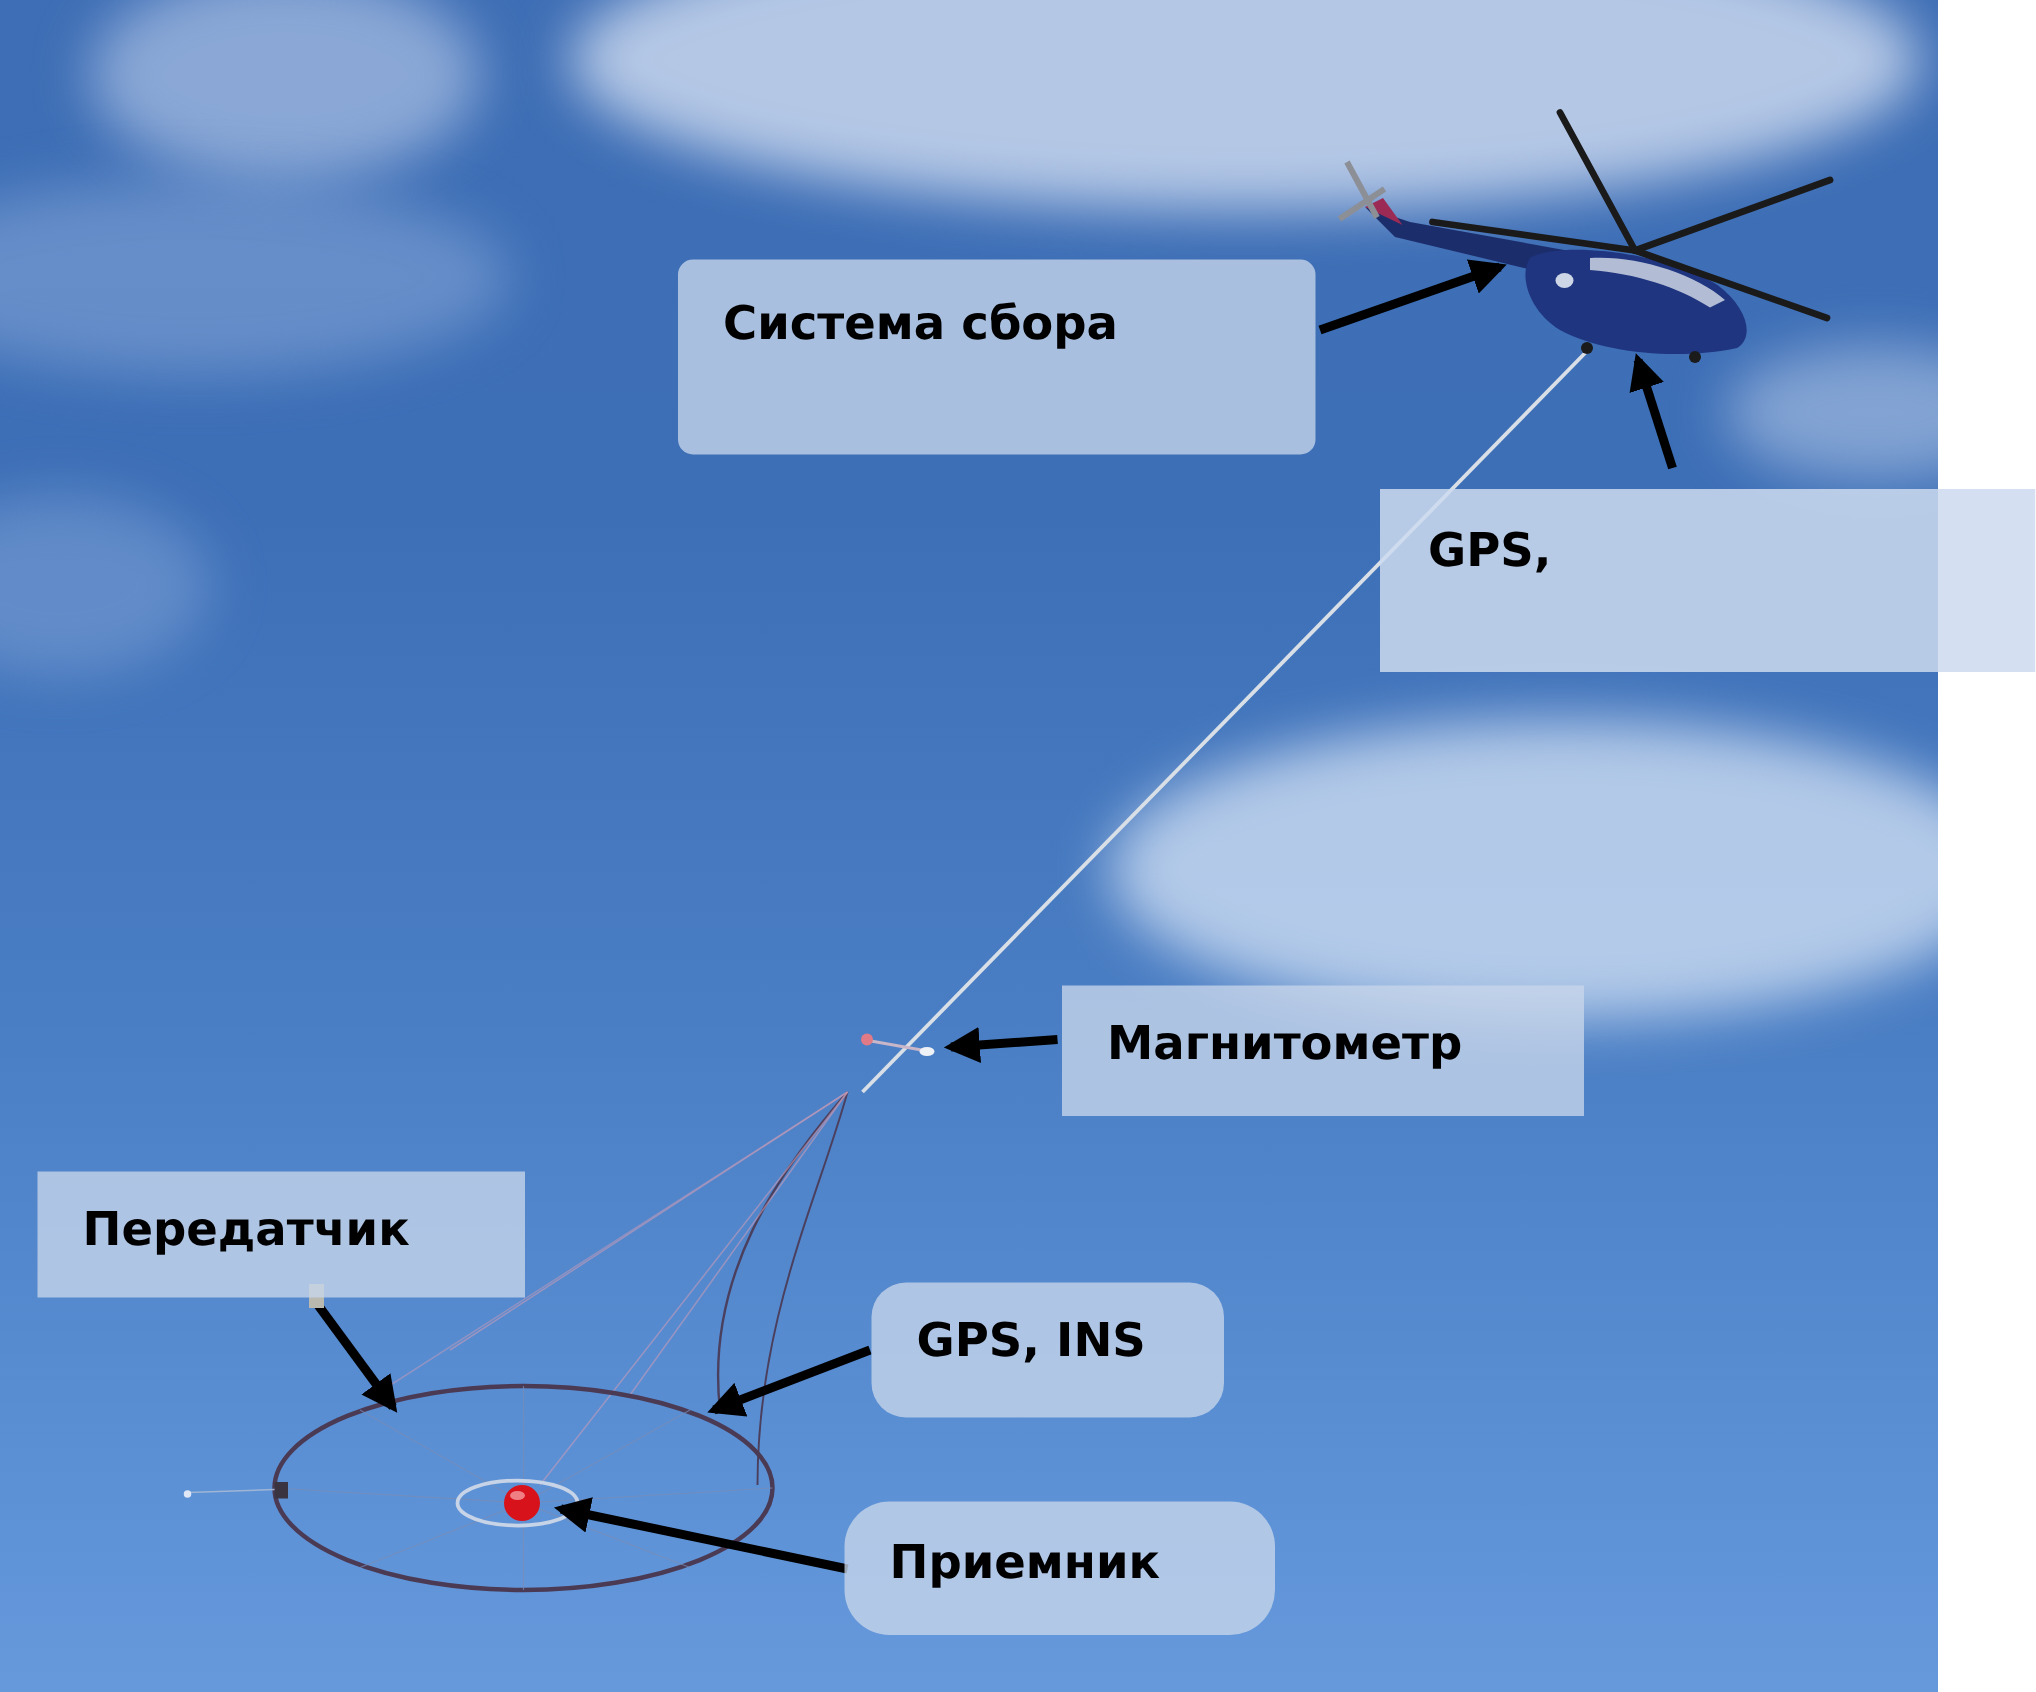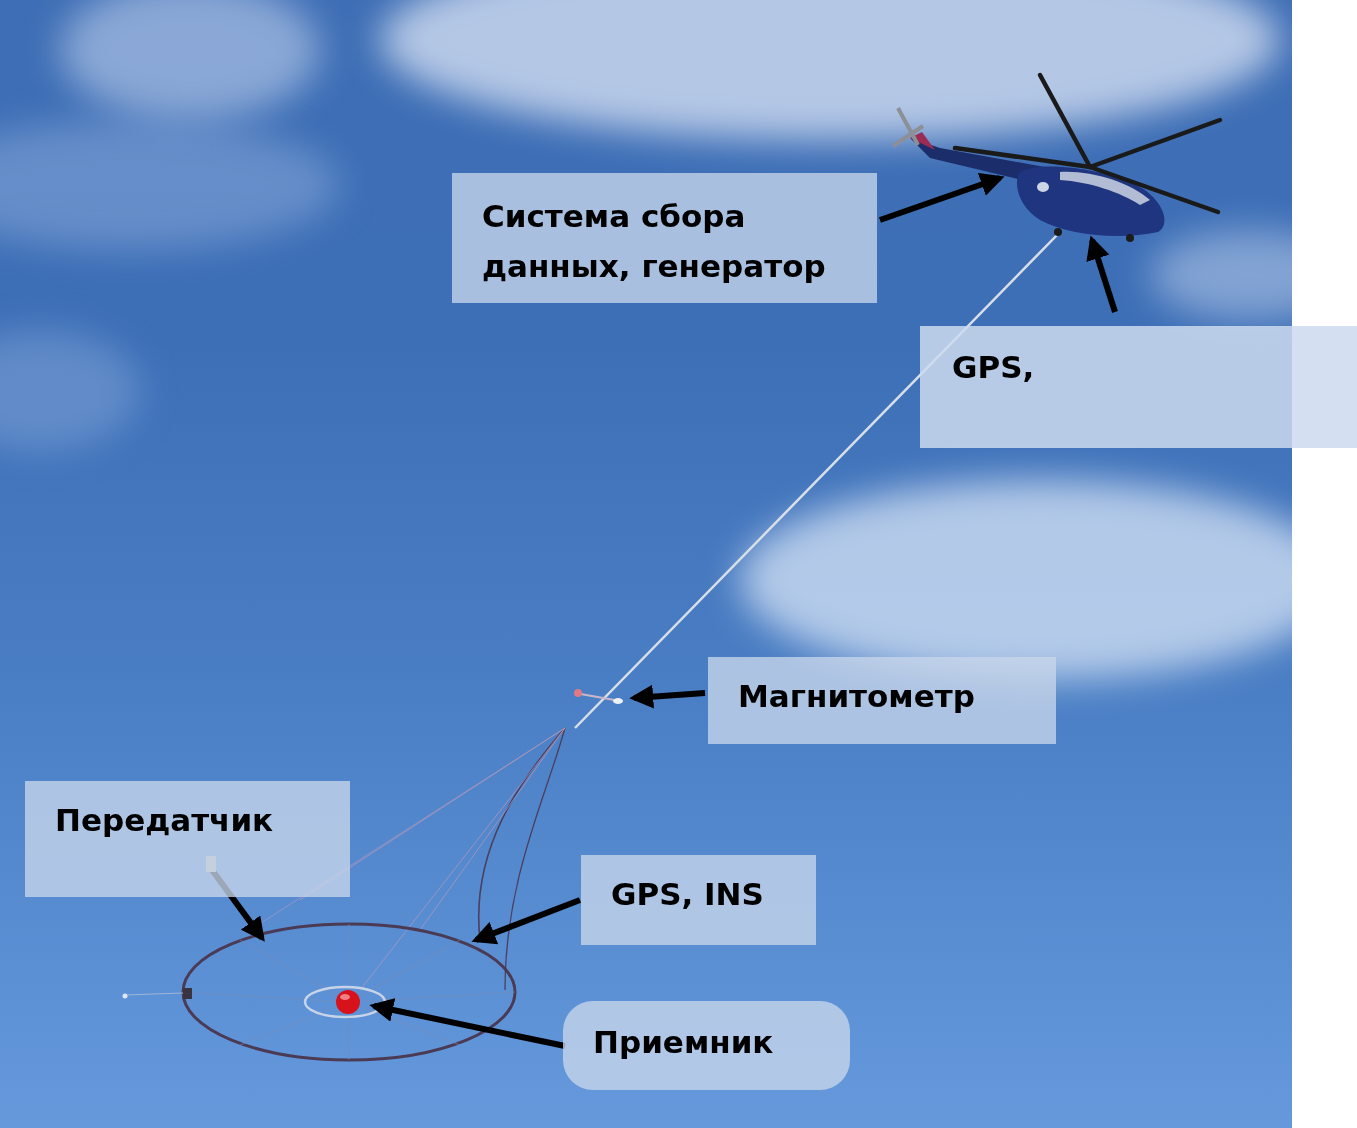--- a/index.html
+++ b/index.html
@@ -113,36 +113,35 @@
     <line x1="880" y1="220" x2="1000" y2="178" marker-end="url(#ah)"></line>
     <line x1="1115" y1="312" x2="1092" y2="240" marker-end="url(#ah)"></line>
     <line x1="705" y1="693" x2="634" y2="698" marker-end="url(#ah)"></line>
     <line x1="212" y1="870" x2="262" y2="938" marker-end="url(#ah)"></line>
     <line x1="580" y1="900" x2="476" y2="940" marker-end="url(#ah)"></line>
     <line x1="565" y1="1046" x2="374" y2="1006" marker-end="url(#ah)"></line>
   </g>
   <rect x="206" y="856" width="10" height="16" fill="#b9b9b0"></rect>
 </svg>
 
-<div class="label" style="left:452px;top:173px;width:425px;height:130px;padding:18px 0 0 30px;">
+<div class="label" style="left:452px;top:173px;width:425px;height:130px;padding:18px 0 0 30px;border-radius:10px;">
   <span>Система сбора</span>
-  <span>данных, генератор</span>
 </div>
 
 <div class="label" style="left:920px;top:326px;width:437px;height:122px;padding:16px 0 0 32px;background:rgba(205,218,238,0.85);">
   <span>GPS,</span>
 </div>
 
 <div class="label" style="left:708px;top:657px;width:348px;height:87px;padding:14px 0 0 30px;">
   <span>Магнитометр</span>
 </div>
 
-<div class="label" style="left:25px;top:781px;width:325px;height:116px;padding:14px 0 16px 30px;">
+<div class="label" style="left:25px;top:781px;width:325px;height:84px;padding:14px 0 16px 30px;">
   <span>Передатчик</span>
 </div>
 
-<div class="label" style="left:581px;top:855px;width:235px;height:90px;padding:14px 0 0 30px;">
+<div class="label" style="left:581px;top:855px;width:235px;height:90px;padding:14px 0 0 30px;border-radius:23px;">
   <span>GPS, INS</span>
 </div>
 
 <div class="label" style="left:563px;top:1001px;width:287px;height:89px;padding:16px 0 0 30px;border-radius:30px;">
   <span>Приемник</span>
 </div>
 
 </body></html>

